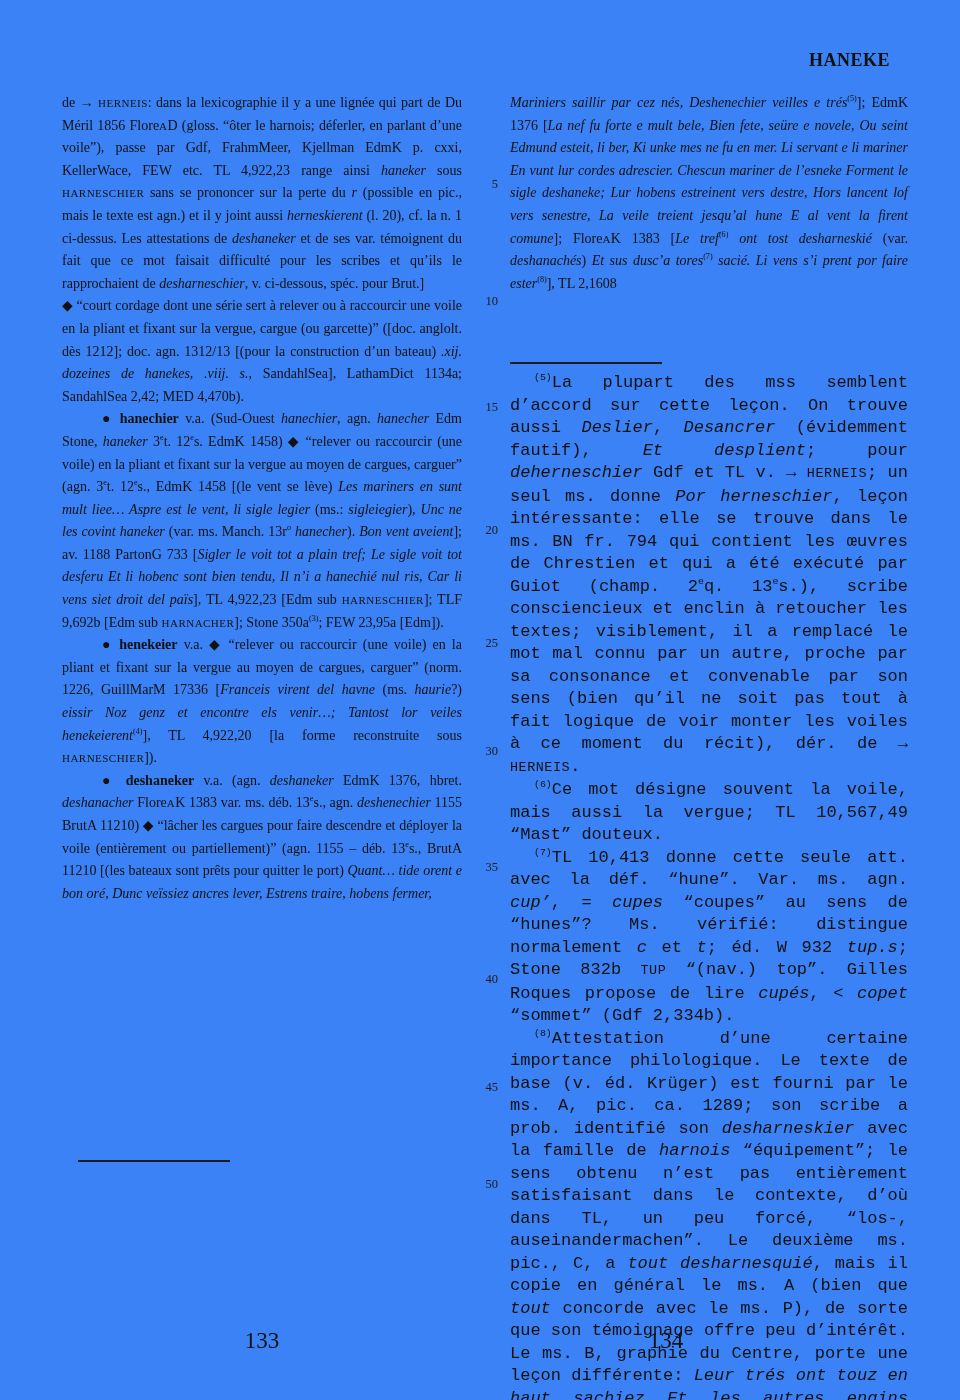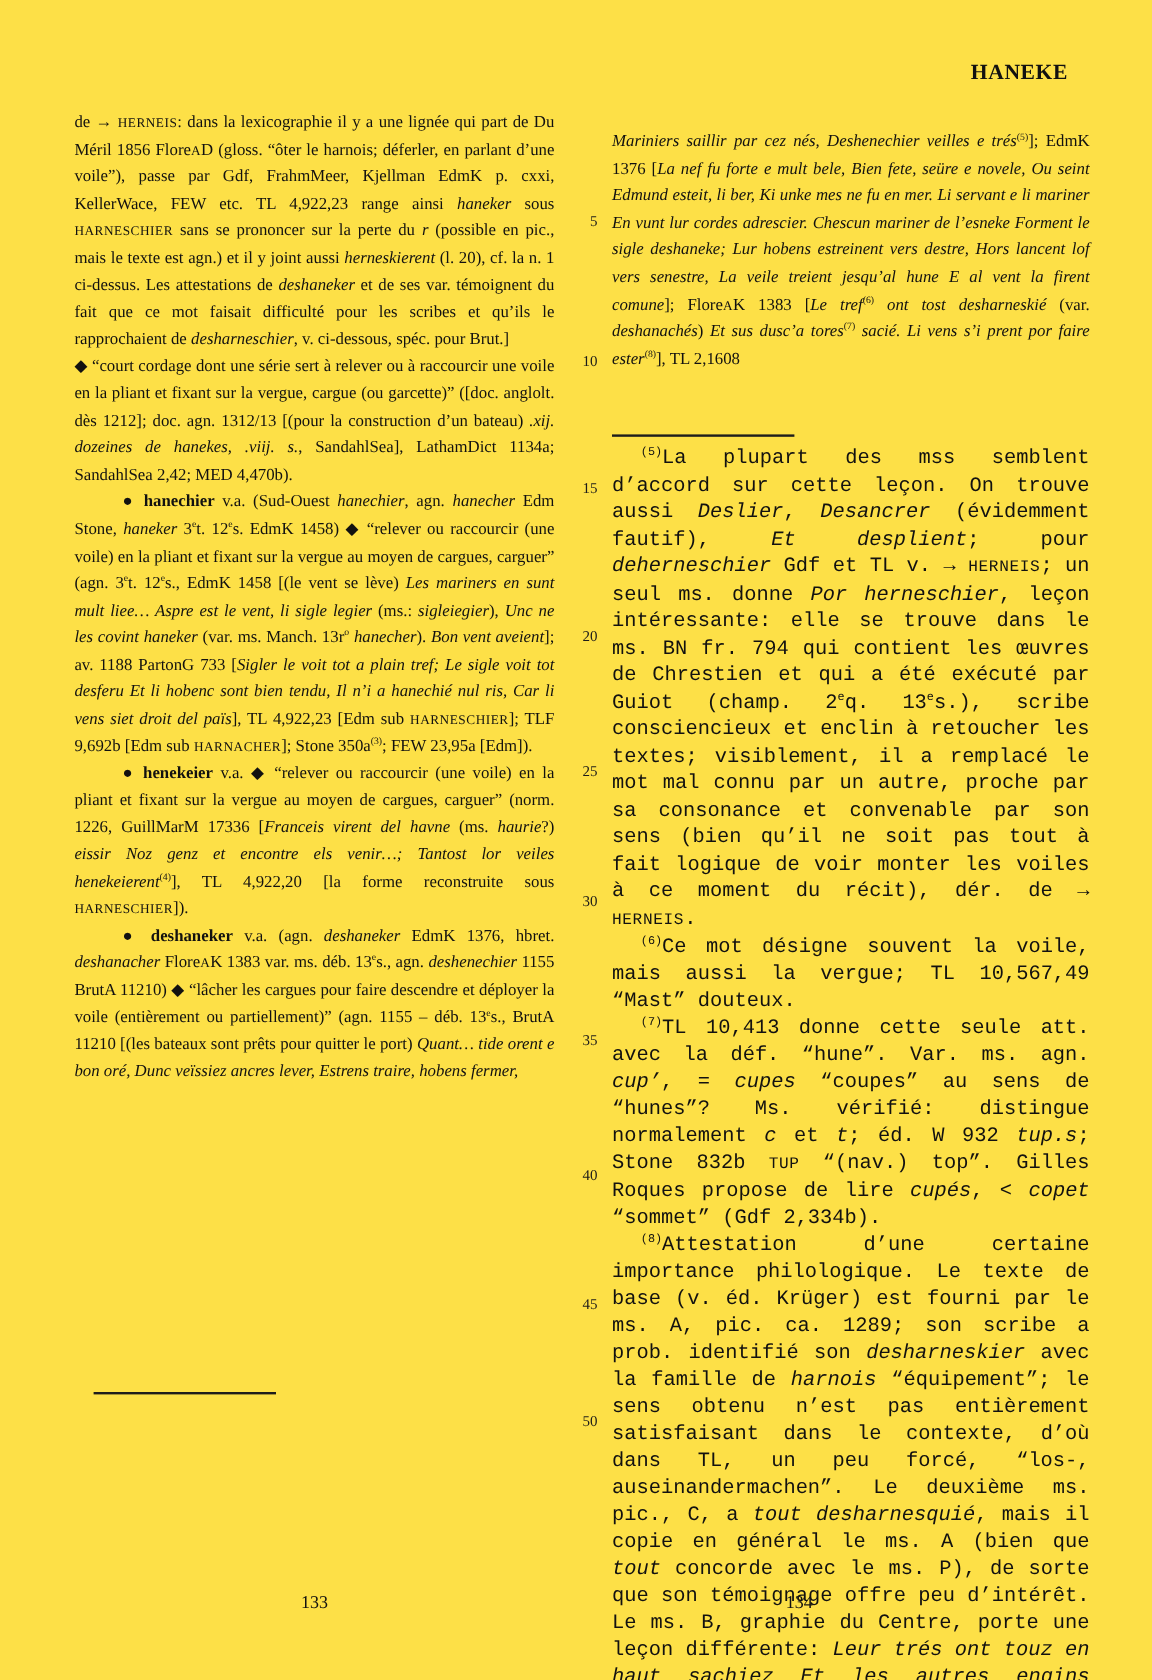--- a/index.html
+++ b/index.html
@@ -1,34 +1,34 @@
 <!DOCTYPE html>
 <html><head>
 <meta charset="utf-8">
 <style>
   html,body{margin:0;padding:0;}
   body{width:960px;height:1400px;background:#e9e7e2;}
-  .page{position:relative;width:960px;height:1400px;background:#fde047;color:#121110;
+  .page{position:relative;width:960px;height:1400px;background:#3b82f6;color:#121110;
         font-family:"Liberation Serif","DejaVu Serif",serif;overflow:hidden;}
   .running-head{position:absolute;top:50px;left:62px;width:828px;text-align:right;
         font-weight:bold;font-size:18px;letter-spacing:0.5px;}
   .col{position:absolute;}
   .col-left{left:62px;top:92px;width:400px;}
-  .col-right{left:510px;top:108px;width:398px;}
+  .col-right{left:510px;top:92px;width:398px;}
   .col p{margin:0;text-align:justify;font-size:14px;line-height:22.6px;}
   .entry{text-indent:40px;}
   .gutter-num{position:absolute;left:458px;width:40px;text-align:right;
         font-size:12.5px;color:#1c1b19;}
   .footnotes{position:absolute;font-family:Liberation Mono, monospace;}
   .footnotes-left{left:62px;top:1160px;width:400px;}
   .footnotes-right{left:510px;top:362px;width:398px;}
   .fnrule{width:152px;border-top:2px solid #1e1d1b;height:0;margin:0 0 8px 0;}
   .fnrule-left{margin-left:16px;}
   .footnotes p{margin:0;text-align:justify;font-size:17px;line-height:22.5px;text-indent:24px;}
-  .pagenum{position:absolute;top:1328px;font-size:15px;text-align:center;}
+  .pagenum{position:absolute;top:1328px;font-size:23px;text-align:center;}
   .pagenum-left{left:62px;width:400px;}
   .pagenum-right{left:486px;width:360px;}
   .sc{font-size:0.79em;letter-spacing:0.04em;}
   sup{font-size:0.58em;vertical-align:super;line-height:0;}
 </style>
 </head>
 <body>
 
 <div class="page">
 

